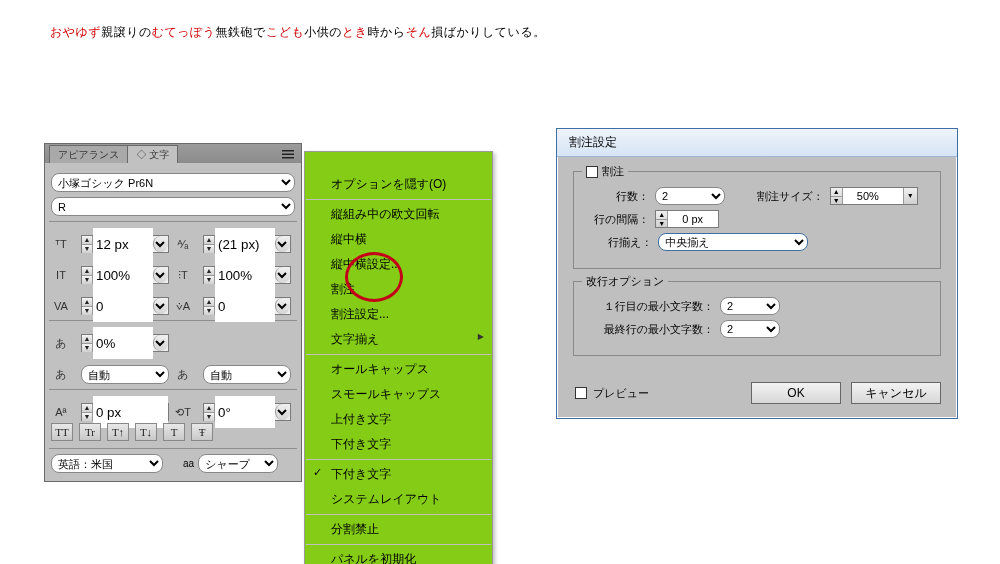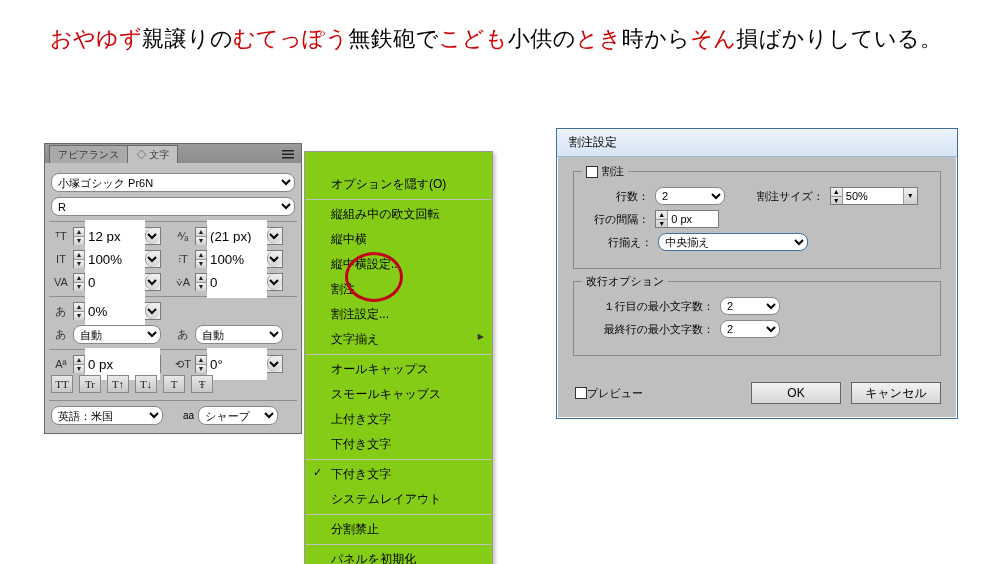--- a/index.html
+++ b/index.html
@@ -10,21 +10,21 @@
     font-size: 11px;
     color: #000;
     width: 1000px;
     height: 564px;
     position: relative;
   }
   .sample-text {
     position: absolute;
     top: 24px;
     left: 50px;
-    font-size: 22px;
+    font-size: 12px;
     letter-spacing: .5px;
   }
   .red { color: #d00000; }
 
   
   .panel-wrap {
     position: absolute;
     top: 143px; left: 44px;
     width: 258px;
     border: 1px solid #6a6a6a;
@@ -64,22 +64,23 @@
     border: 1px solid #888;
     height: 17px;
     padding: 0 2px;
   }
   select { height:19px;border-radius:8px; }
   .row { display:flex; align-items:center; margin-top:5px; gap:4px; }
   .full-select { width:100%; }
   .field {
     display:flex;
     align-items:center;
-    gap:2px;
+    gap:10px;
     width:118px;
+    margin-top:8px;
   }
   .field .icon {
     width:20px;
     display:flex;
     justify-content:center;
     color:#333;
     font-size:11px;
   }
   .stepper {
     display:flex;
@@ -226,28 +227,28 @@
   .dlg-btns { display:flex; justify-content:flex-end; gap:10px; padding:0 16px 14px; align-items:center;}
   .dlg-btn {
     min-width:90px;
     height:22px;
     border:1px solid #666;
     background:linear-gradient(#f3f3f3,#d7d7d7);
     font-size:12px;
     text-align:center;
     line-height:20px;
   }
-  .preview-chk { display:flex; align-items:center; gap:0; margin-right:auto; margin-left:2px; font-size:11px;}
+  .preview-chk { display:flex; align-items:center; gap:6px; margin-right:auto; margin-left:2px; font-size:11px;}
   .spinner {
     display:flex;align-items:center;border:1px solid #7a7a7a;height:18px;background:#fff;
   }
   .spinner .sbtns{display:flex;flex-direction:column;width:12px;border-right:1px solid #999;background:linear-gradient(#f0f0f0,#d0d0d0);}
   .spinner .sbtn{height:8px;font-size:7px;line-height:8px;text-align:center;}
   .spinner .sbtn+.sbtn{border-top:1px solid #999;}
-  .spinner input{border:none;height:16px;width:50px;padding:0 3px;font-size:11px;}
+  .spinner input{border:none;height:16px;width:50px;padding:0 14px;font-size:11px;}
   .sel-wide { width:150px; border:1px solid #3d6ea5; }
 </style>
 </head>
 <body>
 
 <div class="sample-text" id="sample"><span class="red">おやゆず</span><span>親譲りの</span><span class="red">むてっぽう</span><span>無鉄砲で</span><span class="red">こども</span><span>小供の</span><span class="red">とき</span><span>時から</span><span class="red">そん</span><span>損ばかりしている。</span></div>
 
 <div class="panel-wrap">
   <div class="tabs">
     <div class="tab inactive">アピアランス</div>

